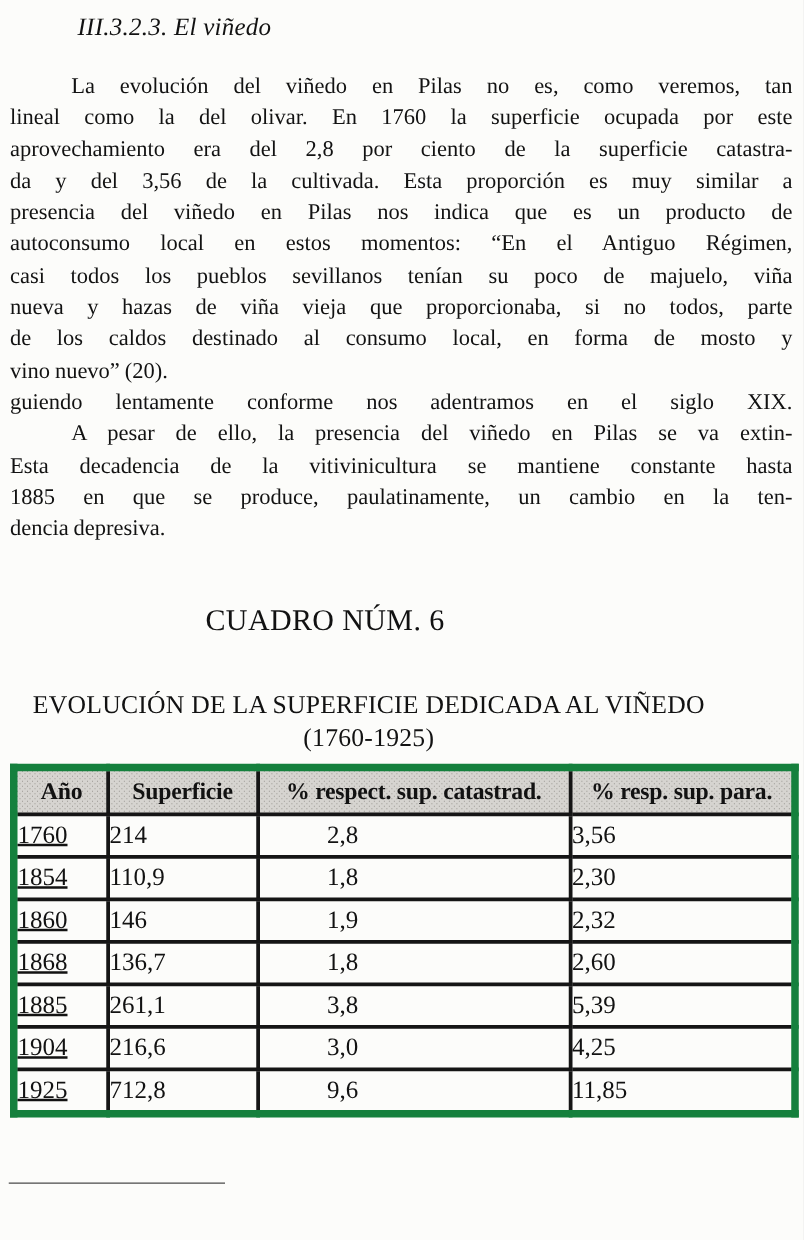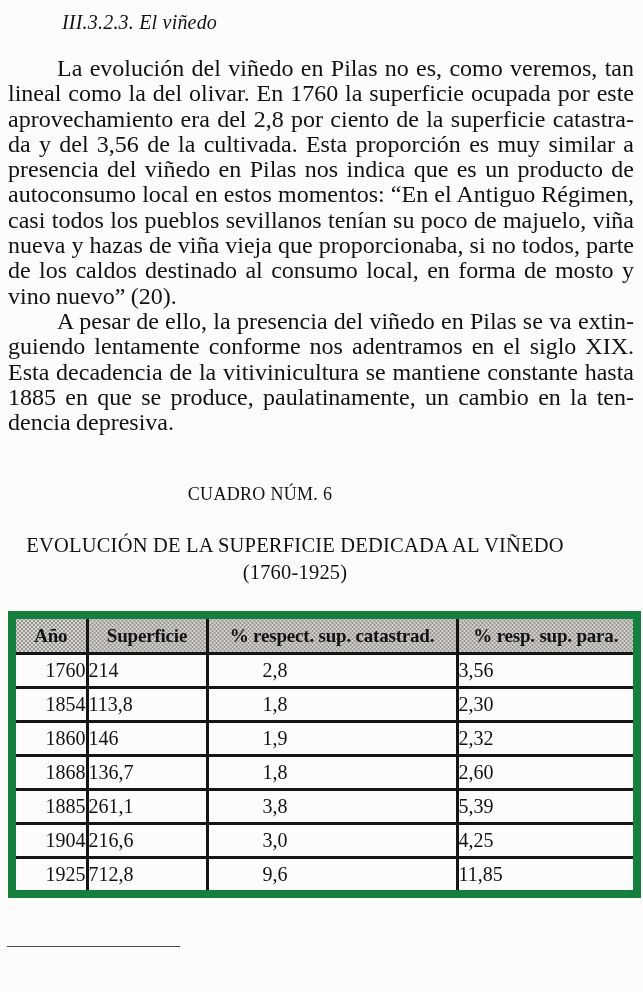--- a/index.html
+++ b/index.html
@@ -21,77 +21,77 @@
     letter-spacing: 0.2px;
     font-style: italic;
   }
   .bodytext {
     position: absolute;
     left: 8px;
     top: 56px;
     width: 626px;
   }
   .line {
-    font-size: 24px;
+    font-size: 18px;
     line-height: 25.3px;
     height: 25.3px;
     text-align: justify;
     text-align-last: justify;
     word-spacing: -0.6px;
     white-space: normal;
     overflow: hidden;
   }
   .line.indent { text-indent: 49px; }
   .line.lastline { text-align-last: left; }
   .cuadro-label {
     position: absolute;
     left: 0; width: 520px;
     top: 484px;
     text-align: center;
-    font-size: 18px;
+    font-size: 24px;
     letter-spacing: 0.3px;
   }
   .table-title {
     position: absolute;
     left: 0; width: 590px;
-    top: 532px;
+    top: 551px;
     text-align: center;
     font-size: 20.5px;
     line-height: 27px;
     letter-spacing: 0.2px;
   }
   table.datatable {
     position: absolute;
     left: 8px;
     top: 611px;
     width: 625px;
     border-collapse: collapse;
     table-layout: fixed;
-    border: 8px solid #15803d;
+    border: 6px solid #15803d;
   }
   table.datatable th, table.datatable td {
     border: 3px solid #151515;
     font-size: 20px;
     padding: 0;
   }
   table.datatable th {
     height: 33px;
     font-weight: bold;
     font-size: 19px;
     letter-spacing: -0.2px;
     text-align: center;
     background-color: #d6d4d0;
     background-image:
       radial-gradient(circle, #9b9893 25%, rgba(0,0,0,0) 27%),
       radial-gradient(circle, #9b9893 25%, rgba(0,0,0,0) 27%);
     background-size: 4px 4px;
     background-position: 0 0, 2px 2px;
   }
   table.datatable td { height: 31px; text-align: center; }
-  table.datatable td.c1 { text-align: right; }
+  table.datatable td.c1 { text-align: left; text-decoration: underline; }
   table.datatable td.c2 { text-align: left; padding-left: 0; }
   table.datatable td.c3 { padding-right: 114px; }
   table.datatable td.c4 { text-align: left; }
   .footnote-rule {
     position: absolute;
     left: 7px;
     top: 946px;
     width: 173px;
     height: 0;
     border-top: 1.6px solid #4a4a4a;
@@ -119,22 +119,22 @@
       <div class="line">aprovechamiento era del 2,8 por ciento de la superficie catastra-</div>
       <div class="line">da y del 3,56 de la cultivada. Esta proporción es muy similar a</div>
       <div class="line">presencia del viñedo en Pilas nos indica que es un producto de</div>
       <div class="line">autoconsumo local en estos momentos: “En el Antiguo Régimen,</div>
       <div class="line">casi todos los pueblos sevillanos tenían su poco de majuelo, viña</div>
       <div class="line">nueva y hazas de viña vieja que proporcionaba, si no todos, parte</div>
       <div class="line">de los caldos destinado al consumo local, en forma de mosto y</div>
       <div class="line lastline">vino nuevo” (20).</div>
     </div>
     <div>
+      <div class="line">guiendo lentamente conforme nos adentramos en el siglo XIX.</div>
       <div class="line indent">A pesar de ello, la presencia del viñedo en Pilas se va extin-</div>
-      <div class="line">guiendo lentamente conforme nos adentramos en el siglo XIX.</div>
       <div class="line">Esta decadencia de la vitivinicultura se mantiene constante hasta</div>
       <div class="line">1885 en que se produce, paulatinamente, un cambio en la ten-</div>
       <div class="line lastline">dencia depresiva.</div>
     </div>
   </div>
 
   <div class="cuadro-label">CUADRO NÚM. 6</div>
 
   <div class="table-title">
     <div>EVOLUCIÓN DE LA SUPERFICIE DEDICADA AL VIÑEDO</div>
@@ -158,21 +158,21 @@
     </thead>
     <tbody>
       <tr>
         <td class="c1">1760</td>
         <td class="c2">214</td>
         <td class="c3">2,8</td>
         <td class="c4">3,56</td>
       </tr>
       <tr>
         <td class="c1">1854</td>
-        <td class="c2">113,8</td>
+        <td class="c2">110,9</td>
         <td class="c3">1,8</td>
         <td class="c4">2,30</td>
       </tr>
       <tr>
         <td class="c1">1860</td>
         <td class="c2">146</td>
         <td class="c3">1,9</td>
         <td class="c4">2,32</td>
       </tr>
       <tr>

